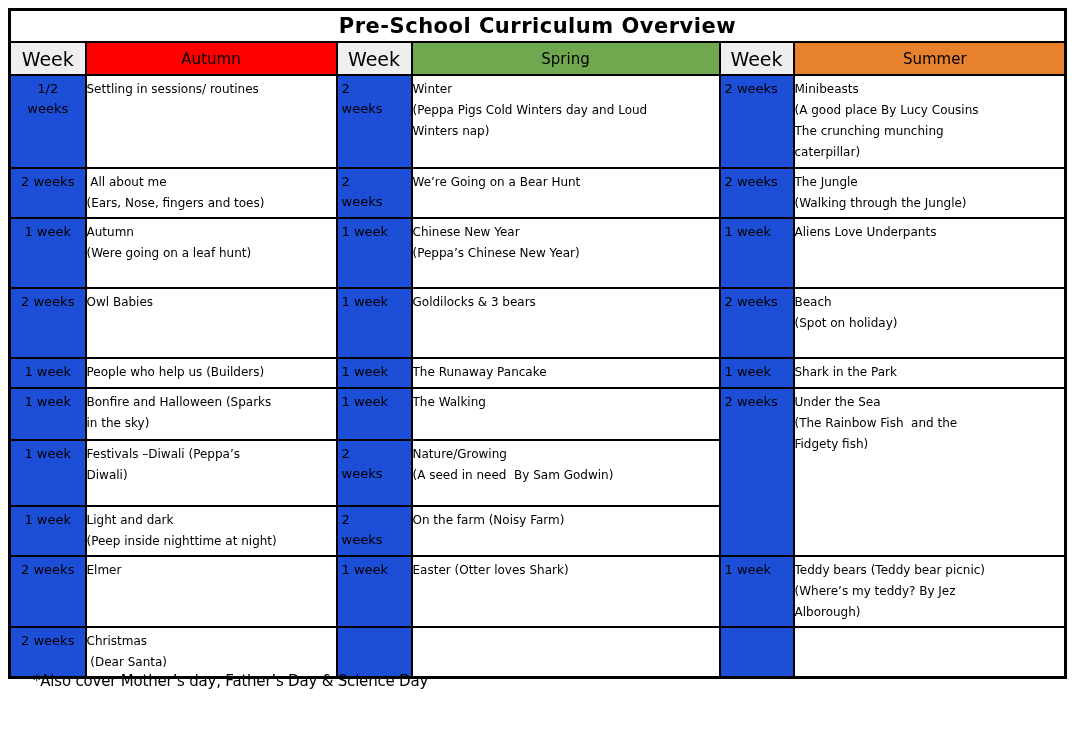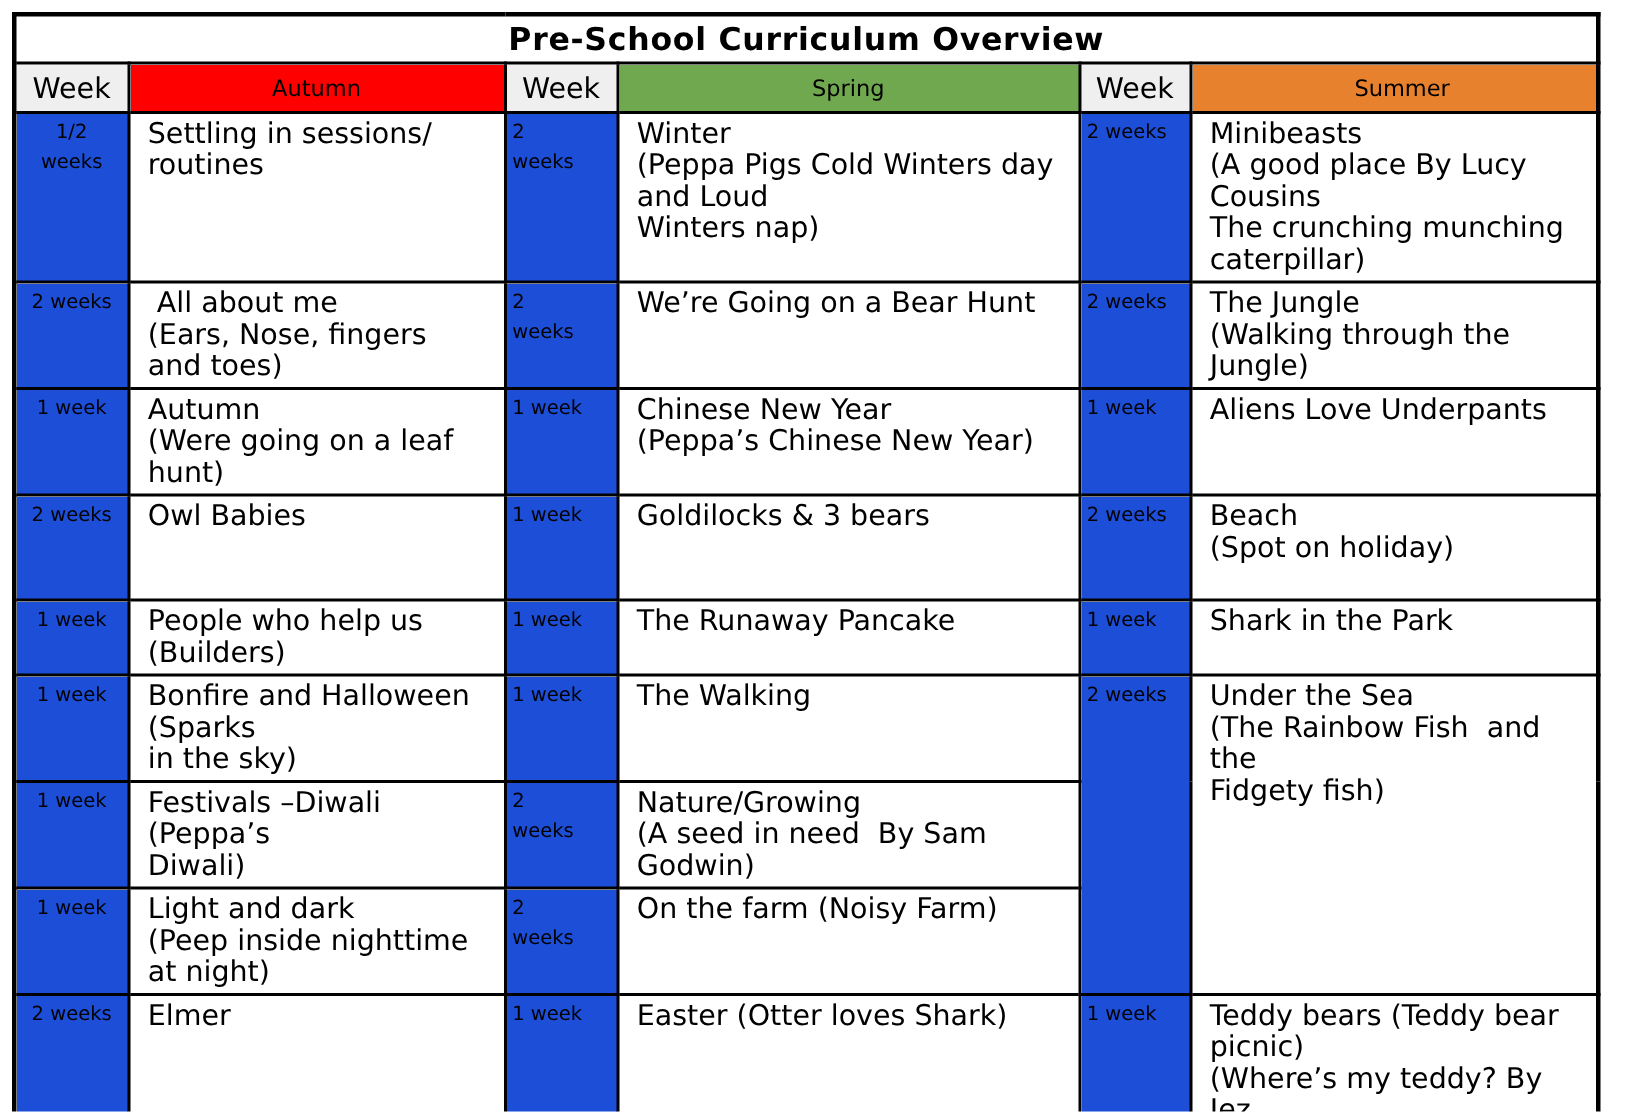--- a/index.html
+++ b/index.html
@@ -19,22 +19,22 @@
   }
   tr.hdr td{vertical-align:middle;text-align:center;}
   td.wkh{background:#EFEFEF;font-size:19px;}
   td.term{font-size:15px;}
   td.wk{
     background:#1d4ed8;font-size:13px;line-height:20px;
     white-space:pre-line;padding:3px 4px;
   }
   td.wk.c{text-align:center;}
   td.topic{
-    background:#fff;font-size:19px;line-height:21px;
-    white-space:pre-line;padding:3px 12px;
+    background:#fff;font-size:12px;line-height:21px;
+    white-space:pre-line;padding:3px 0;
   }
   tr.rtitle{height:32px;}
   tr.hdr{height:33px;}
   tr.r1{height:93px;} tr.r2{height:48px;} tr.r3{height:70px;}
   tr.r4{height:70px;} tr.r5{height:30px;} tr.r6{height:52px;}
   tr.r7{height:66px;} tr.r8{height:48px;} tr.r9{height:70px;}
   tr.r10{height:44px;}
   .notes{
     position:absolute;left:33px;top:670px;width:1010px;
     font-size:15px;line-height:22px;letter-spacing:-0.2px;
@@ -174,13 +174,14 @@
 &nbsp;(Dear Santa)</td>
     <td class="wk"></td>
     <td class="topic"></td>
     <td class="wk"></td>
     <td class="topic"></td>
   </tr>
 </tbody>
   </table>
 
 <div class="notes">
+  <div class="note">*Also cover Mother’s day, Father’s Day &amp; Science Day</div>
 </div>
 
 </body></html>

